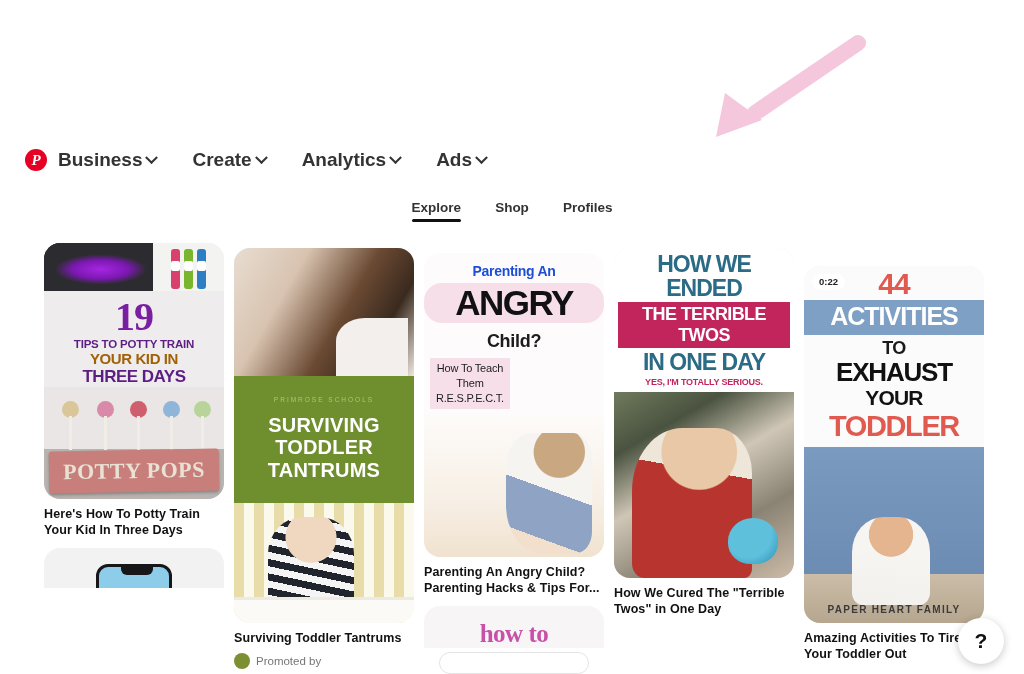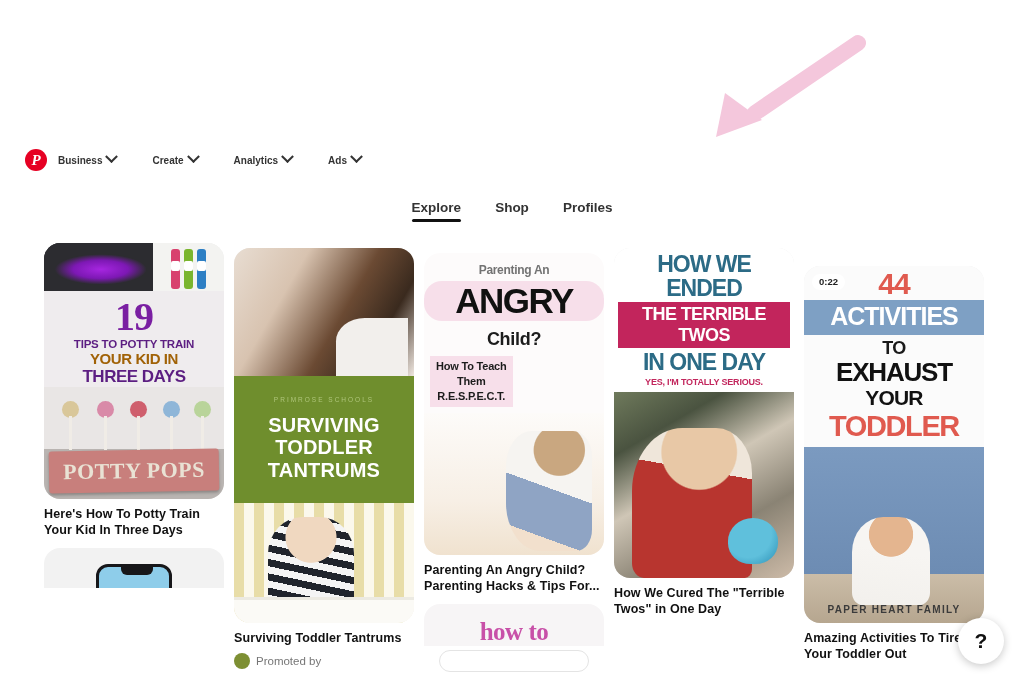--- a/index.html
+++ b/index.html
@@ -11,21 +11,21 @@
   }
   .page { position: relative; width: 1024px; height: 674px; background: #fff; }
 
   
   .annotation-arrow { position: absolute; left: 700px; top: 25px; width: 190px; height: 120px; pointer-events: none; z-index: 60; }
 
   
   .header { position: absolute; left: 0; top: 137px; width: 1024px; height: 46px; display: flex; align-items: center; z-index: 30; background: #fff; }
   .logo-wrap { width: 28px; height: 28px; margin-left: 22px; display: flex; align-items: center; justify-content: center; }
   .pin-logo { width: 22px; height: 22px; border-radius: 50%; background: #e60023; display: flex; align-items: center; justify-content: center; color: #fff; font-family: "Liberation Serif", serif; font-size: 15px; font-weight: bold; font-style: italic; line-height: 1; }
-  .nav-item { display: flex; align-items: flex-start; gap: 5px; font-size: 10px; font-weight: bold; color: #333; cursor: pointer; white-space: nowrap; }
+  .nav-item { display: flex; align-items: center; gap: 5px; font-size: 19px; font-weight: bold; color: #333; cursor: pointer; white-space: nowrap; }
   .nav-item.first { margin-left: 8px; }
   .nav-item + .nav-item { margin-left: 36px; }
   .chev { display: inline-block; width: 9px; height: 9px; border-right: 2.1px solid #333; border-bottom: 2.1px solid #333; transform: rotate(45deg) translate(-2px,-2px); }
   .chev.thin { border-width: 1.8px; }
 
   
   .search-wrap { position: absolute; left: 388px; top: 142px; width: 457px; height: 36px; background: #efefef; border-radius: 18px; display: flex; align-items: center; }
   .search-input { flex: 1; background: transparent; border: none; outline: none; font-family: "Liberation Sans", sans-serif; font-size: 13.5px; color: #333; padding-left: 18px; }
   .search-clear { width: 40px; height: 36px; display: flex; align-items: center; justify-content: center; cursor: pointer; }
   .x-icon { position: relative; width: 15px; height: 15px; }
@@ -79,26 +79,26 @@
   .p2-photo:after { content:""; position:absolute; right:6px; bottom:0; width:72px; height:58px; background:#f2efec; border-radius: 40% 0 0 0; }
   .p2-green { background: #6f8e2d; padding: 20px 8px 22px; text-align: center; }
   .p2-brand { font-size: 6.5px; color: #aec57a; letter-spacing: 2px; margin-bottom: 11px; }
   .p2-green h3 { font-size: 20px; font-weight: bold; color: #fff; line-height: 1.12; letter-spacing: .2px; }
   .p2-crib { height: 120px; background: repeating-linear-gradient(90deg,#e8dda8 0 10px,#fbf8ec 10px 20px); position: relative; }
   .p2-kid { position:absolute; left:34px; top:14px; width:86px; height:92px; background: radial-gradient(circle at 50% 22%, #f0d8c0 0 30%, transparent 31%), repeating-linear-gradient(12deg,#20242c 0 7px,#f4f4f4 7px 14px); border-radius: 40% 40% 12% 12%; }
   .p2-rail { position:absolute; left:0; right:0; bottom:0; height:26px; background:#fbfaf6; border-top:3px solid #eceae2; }
 
   
   .p3 { background: #fdfbfb; }
-  .p3-t1 { font-size: 12px; font-weight: bold; color: #737373; text-align: center; padding: 10px 0 4px; letter-spacing: -.3px; }
+  .p3-t1 { font-size: 14px; font-weight: bold; color: #1d4ed8; text-align: center; padding: 10px 0 4px; letter-spacing: -.3px; }
   .p3-band { background: #f7dfea; border-radius: 18px; }
   .p3-band b { display:block; font-size: 35px; font-weight: bold; color: #111; text-align:center; letter-spacing: -1.5px; line-height: 1.15; }
   .p3-t2 { font-size: 18px; font-weight: bold; color: #1c1c1c; text-align: center; padding: 8px 0 6px; letter-spacing: -.3px; }
   .p3-sub { display:inline-block; background:#f7dfea; padding: 3px 6px; margin-left: 6px; }
-  .p3-sub div { font-size: 11px; font-weight: bold; color: #1c1c1c; text-align:center; line-height: 1.35; letter-spacing: -.2px; }
+  .p3-sub div { font-size: 11px; font-weight: normal; color: #1c1c1c; text-align:center; line-height: 1.35; letter-spacing: -.2px; }
   .p3-photo { height: 142px; background: linear-gradient(#fdfbf9 0%,#f7efe5 62%,#f0e2cf 100%); position: relative; margin-top: 6px; }
   .p3-girl { position:absolute; right: 12px; bottom: 4px; width: 86px; height: 120px; background: radial-gradient(circle at 62% 16%, #c9a780 0 22%, transparent 23%), linear-gradient(200deg,#f6f4f1 0 48%, #8fa4c4 48% 82%, #f2e0cd 82%); border-radius: 30% 22% 18% 40%; }
 
   
   .p4-top { background: #fff; padding: 4px 4px 5px; }
   .p4-l1, .p4-l3 { font-family: "Liberation Sans Narrow","Liberation Sans",sans-serif; font-size: 23px; font-weight: bold; color: #2c6b86; text-align: center; letter-spacing: -1px; line-height: 1.05; }
   .p4-l2 { background:#c2255c; color:#fff; font-size: 18px; font-weight: bold; text-align:center; letter-spacing:-.6px; padding: 2px 0; margin: 2px 0; }
   .p4-l4 { font-size: 9px; font-weight: bold; color: #c2255c; text-align:center; letter-spacing: -.2px; margin-top: 3px; }
   .p4-photo { height: 186px; background: linear-gradient(150deg,#6f7a5c 0%,#4a5340 22%,#cfc6b6 45%,#8a8374 70%,#cdbba8 100%); position: relative; }
   .p4-child { position:absolute; left: 18px; bottom: 0; width: 120px; height: 150px; background: radial-gradient(circle at 56% 16%, #e8c8a6 0 26%, transparent 27%), linear-gradient(190deg,#efe6da 0 30%, #b8352f 30%); border-radius: 42% 30% 6% 10%; }

